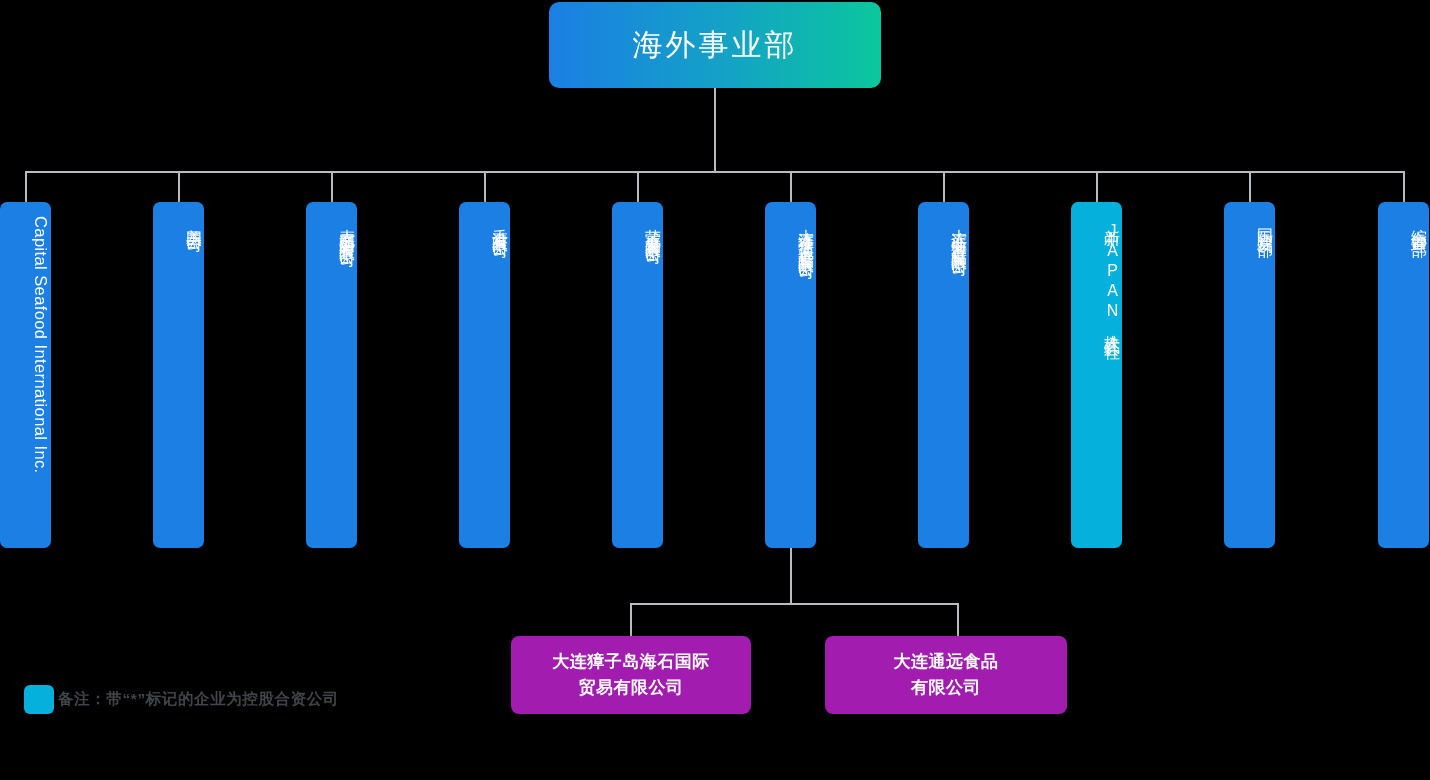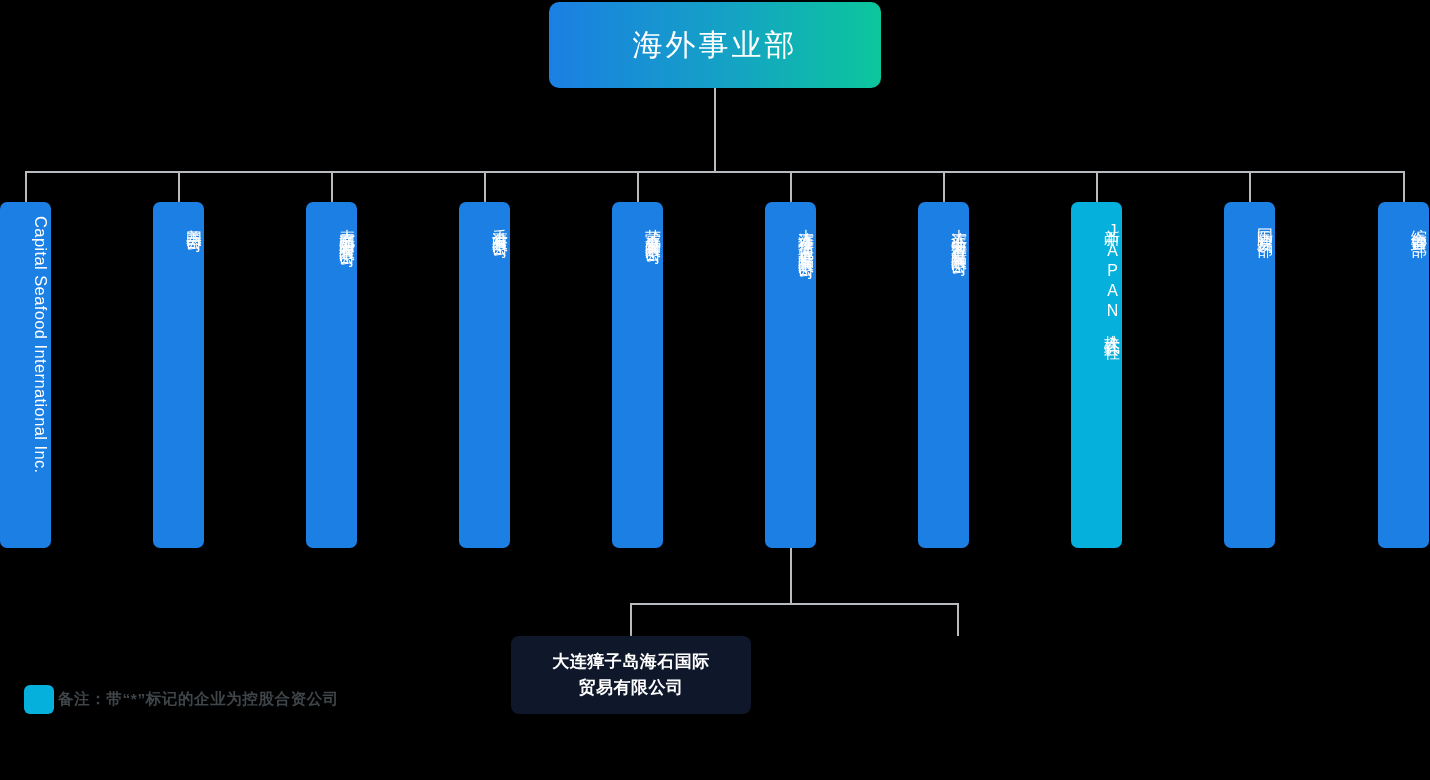--- a/index.html
+++ b/index.html
@@ -85,21 +85,21 @@
   .vbox .vlabel.mixed {
     text-orientation: upright;
     letter-spacing: 3px;
   }
 
   
   .hbox {
     position: absolute;
     height: 78px;
     border-radius: 8px;
-    background: #0f172a;
+    background: #a21caf;
     display: flex;
     align-items: center;
     justify-content: center;
     box-shadow: 0 1px 4px rgba(0,0,0,0.4);
   }
   .hbox .hlabel {
     color: #ffffff;
     font-size: 17px;
     font-weight: bold;
     line-height: 1.55;
@@ -189,19 +189,23 @@
 
   <div class="line line-v" style="left:790px; top:548px; height:56px;"></div>
   <div class="line line-h" style="left:630px; top:603px; width:329px;"></div>
   <div class="line line-v" style="left:630px; top:603px; height:33px;"></div>
   <div class="line line-v" style="left:957px; top:603px; height:33px;"></div>
 
   <div class="hbox" style="left:511px; top:636px; width:240px;">
     <span class="hlabel">大连獐子岛海石国际
 贸易有限公司</span>
   </div>
+  <div class="hbox" style="left:825px; top:636px; width:242px;">
+    <span class="hlabel">大连通远食品
+有限公司</span>
+  </div>
 
   <div id="legend">
     <span class="swatch"></span>
     <span class="legend-text">备注：带“*”标记的企业为控股合资公司</span>
   </div>
 
 </div>
 
 </body></html>

